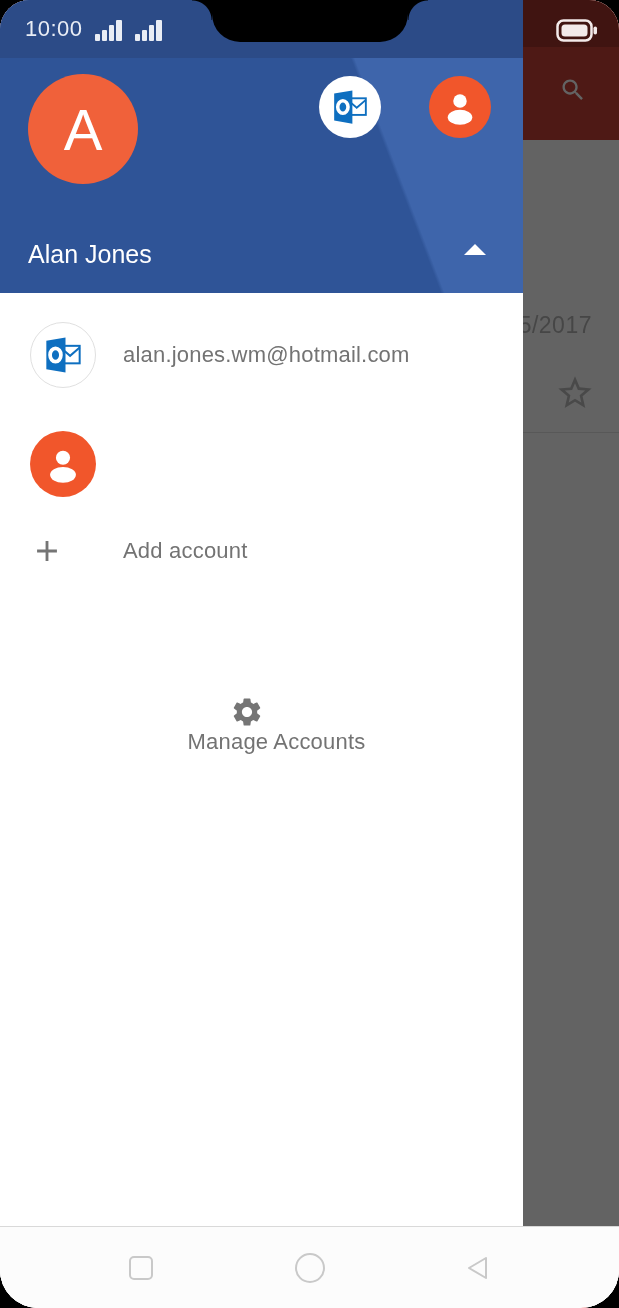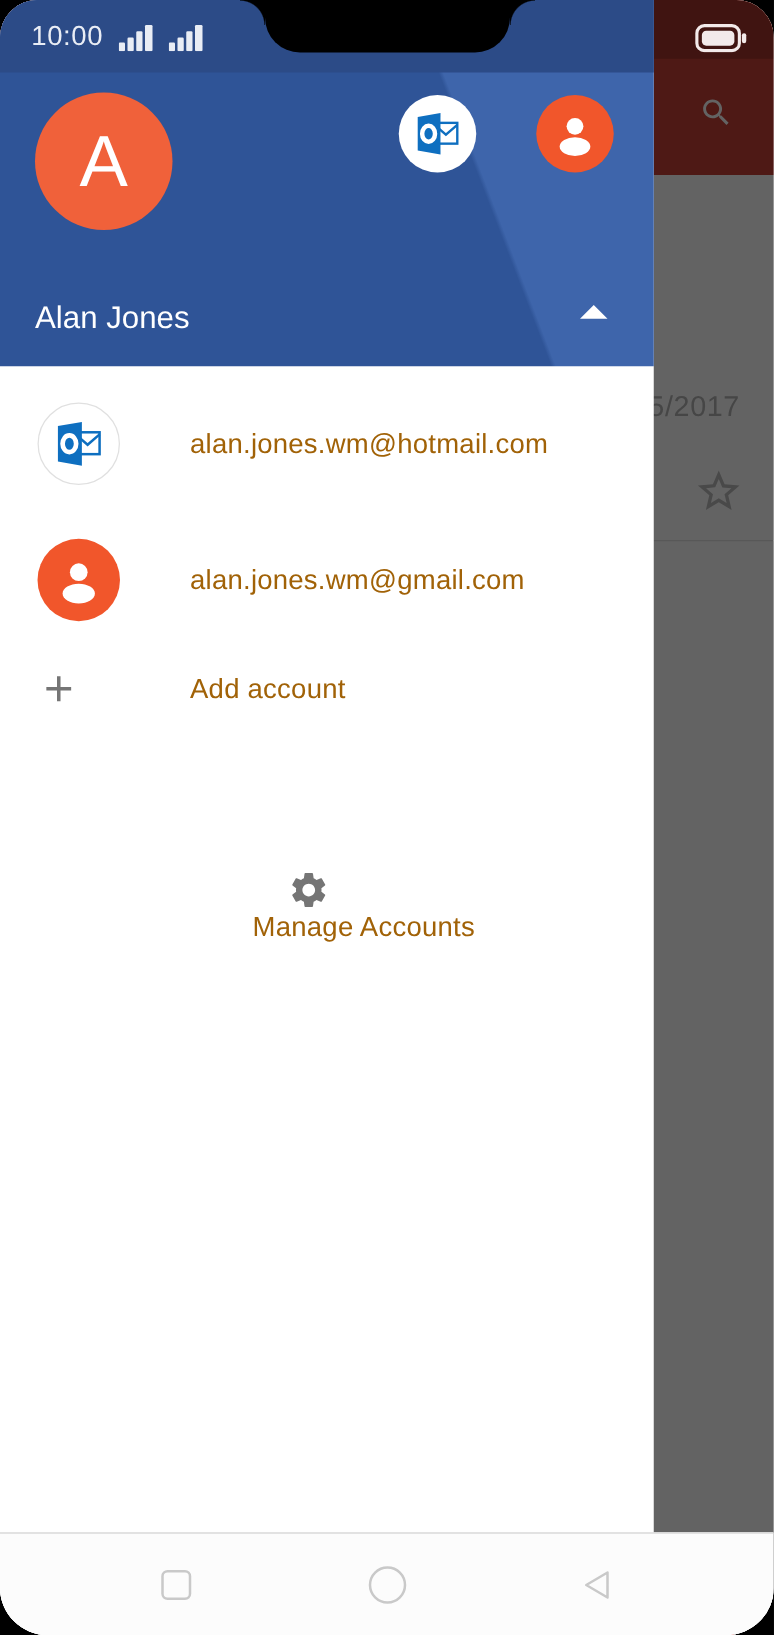--- a/index.html
+++ b/index.html
@@ -41,21 +41,21 @@
   .row{position:absolute;left:0;width:100%;display:flex;align-items:center;padding-left:30px;cursor:pointer;}
   .row .circle{width:66px;height:66px;border-radius:50%;flex:0 0 66px;display:flex;align-items:center;justify-content:center;margin-right:27px;}
   .circle.outlook{background:#fff;border:1px solid #E0E0E0;}
   .circle.person{background:#F1562B;}
   .circle svg{width:40px;height:40px;}
   .row-1{top:322px;height:66px;}
   .row-2{top:431px;height:66px;}
   .row-3{top:534px;height:34px;}
   .row-4{top:695px;height:36px;flex-direction:column;}
   .action-icn{width:34px;height:34px;flex:0 0 34px;margin-right:59px;}
-  .row-label{font-size:22px;color:#a16207;letter-spacing:.2px;margin-left:29px;}
+  .row-label{font-size:22px;color:#737373;letter-spacing:.2px;}
 
   
   .battery{position:absolute;top:19px;left:556px;width:42px;height:23px;z-index:4;}
 
   
   .navbar{position:absolute;top:1226px;left:0;right:0;height:82px;background:#FCFCFC;border-top:1px solid #D9D9D9;z-index:4;}
   .nav-btn{position:absolute;top:0;width:80px;height:82px;display:flex;align-items:center;justify-content:center;}
   .nav-recents{left:101px;}
   .nav-home{left:270px;}
   .nav-back{left:437px;}
@@ -159,21 +159,20 @@
         <span class="row-label">alan.jones.wm@hotmail.com</span>
       </div>
 
       <div class="row row-2">
         <div class="circle person">
           <svg viewBox="0 0 48 48">
             <circle cx="24" cy="16.5" r="8.5" fill="#fff"></circle>
             <ellipse cx="24" cy="37" rx="15.5" ry="9.5" fill="#fff"></ellipse>
           </svg>
         </div>
-        <span class="row-label">alan.jones.wm@gmail.com</span>
       </div>
 
       <div class="row row-3">
         <svg class="action-icn" viewBox="0 0 24 24">
           <path fill="#757575" d="M19 13h-6v6h-2v-6H5v-2h6V5h2v6h6v2z"></path>
         </svg>
         <span class="row-label">Add account</span>
       </div>
 
       <div class="row row-4">

